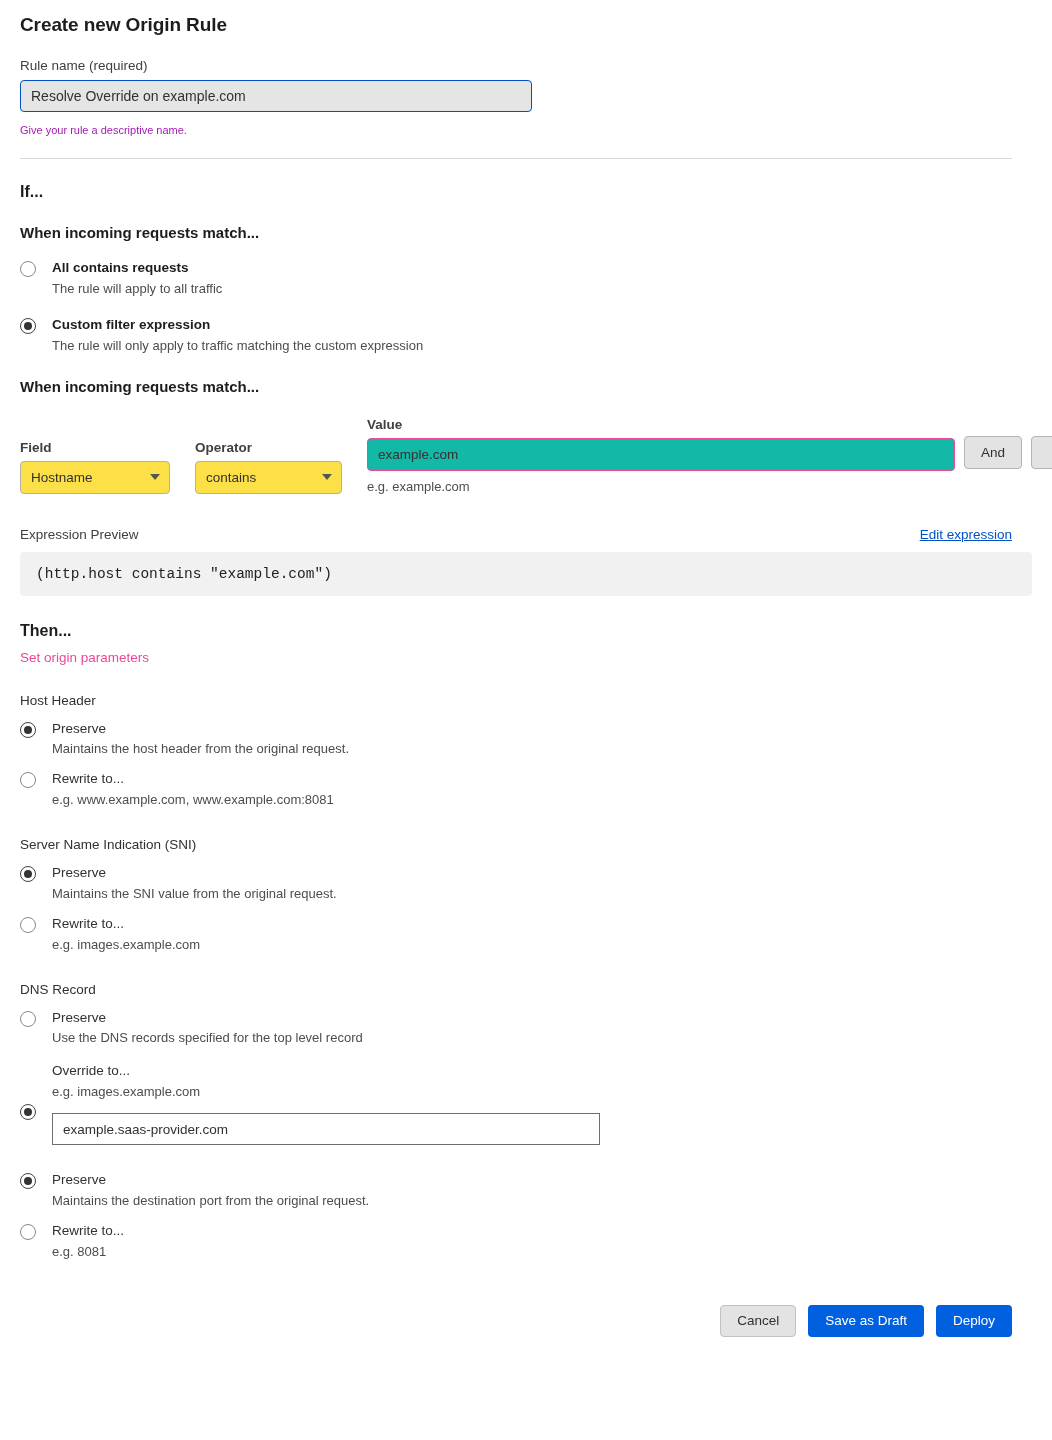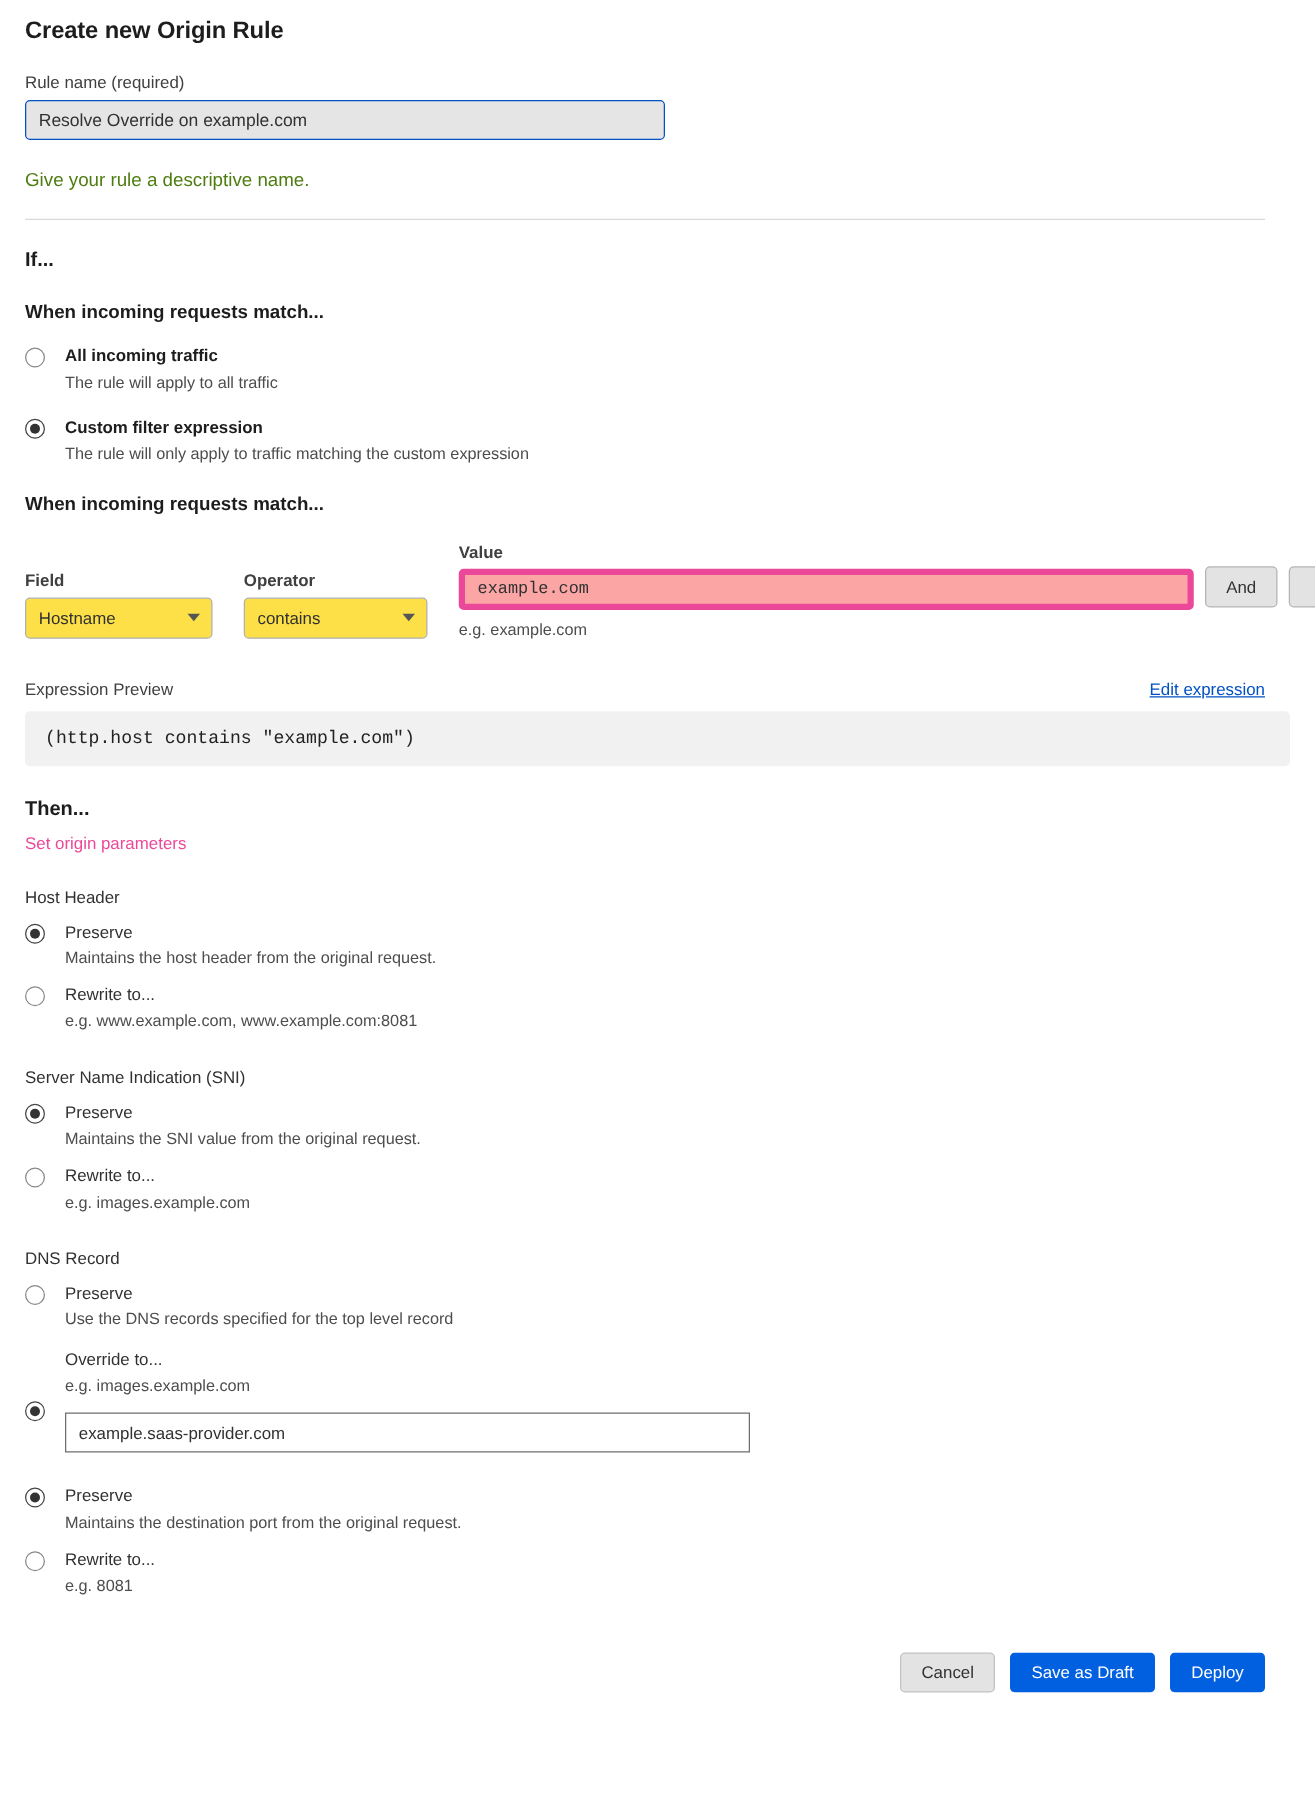--- a/index.html
+++ b/index.html
@@ -38,23 +38,23 @@
     border-radius: 4px;
     padding: 0 10px;
     font-family: "Liberation Sans", sans-serif;
     font-size: 14px;
     color: #313131;
     outline: none;
     background: #e5e5e5;
   }
   .rule-name-input { width: 512px; }
   .help-text {
-    font-size: 15px;
-    color: #4d7c0f;
-    margin-top: 24px;
+    font-size: 11px;
+    color: #a21caf;
+    margin-top: 12px;
   }
   .divider {
     border: 0;
     border-top: 1px solid #d9d9d9;
     margin: 22px 0 0 0;
   }
   .section-heading {
     font-size: 16px;
     font-weight: bold;
     color: #1d1d1d;
@@ -137,27 +137,27 @@
     right: 9px;
     width: 0; height: 0;
     border-left: 5px solid transparent;
     border-right: 5px solid transparent;
     border-top: 6px solid #555;
   }
   .value-col { margin-left: 25px; }
   .value-input {
     width: 588px;
     height: 33px;
-    border: 5px solid #ec4899;
-    border-radius: 4px;
-    background: #fca5a5;
+    border: 1px solid #ec4899;
+    border-radius: 4px;
+    background: #14b8a6;
     padding: 0 10px;
     font-size: 13.5px;
     color: #313131;
-    font-family: Liberation Mono, monospace;
+    font-family: Liberation Sans, sans-serif;
     outline: none;
   }
   .value-hint {
     font-size: 13px;
     color: #4d4d4d;
     margin-top: 8px;
   }
   .logic-btn {
     height: 33px;
     min-width: 58px;
@@ -277,21 +277,21 @@
   <div class="help-text">Give your rule a descriptive name.</div>
 
   <hr class="divider">
 
   <div class="section-heading">If...</div>
   <div class="subsection-heading">When incoming requests match...</div>
 
   <div class="radio-row">
     <span class="radio"></span>
     <span class="radio-text">
-      <span class="radio-title">All incoming traffic</span>
+      <span class="radio-title">All contains requests</span>
       <div class="radio-desc">The rule will apply to all traffic</div>
     </span>
   </div>
 
   <div class="radio-row">
     <span class="radio checked"></span>
     <span class="radio-text">
       <span class="radio-title">Custom filter expression</span>
       <div class="radio-desc">The rule will only apply to traffic matching the custom expression</div>
     </span>

